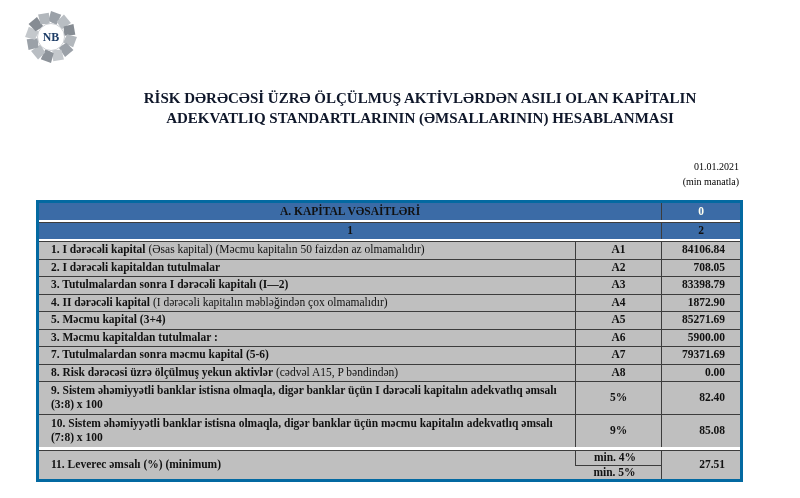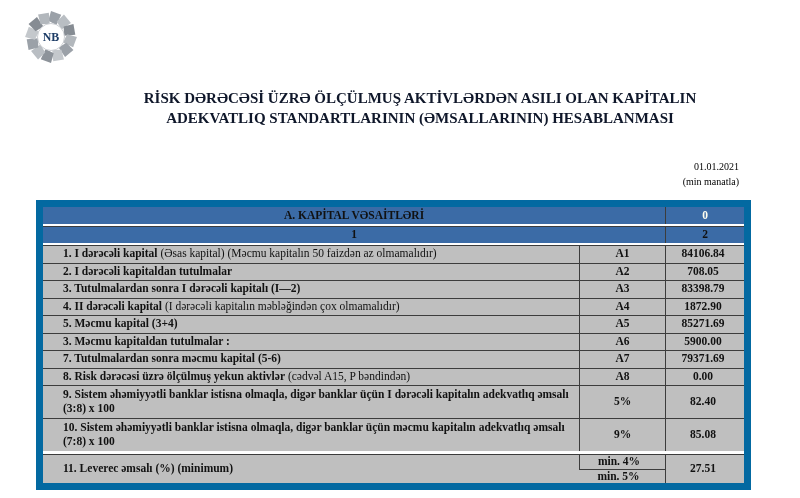--- a/index.html
+++ b/index.html
@@ -27,42 +27,42 @@
     position:absolute;left:40px;top:89px;width:760px;text-align:center;
     font-weight:bold;font-size:15px;line-height:1.3;color:#0f172a;
   }
   
   .meta-block{
     position:absolute;right:61px;top:160px;text-align:right;
     font-size:10px;line-height:1.45;color:#000;
   }
   
   .tbl-wrap{
-    position:absolute;left:36px;top:200px;border:7px solid #0369a1;background:#fff;
+    position:absolute;left:36px;top:200px;border:3px solid #0369a1;background:#fff;
   }
   table{border-collapse:separate;border-spacing:0;table-layout:fixed;width:701px;}
   col.c-label{width:536px;} col.c-code{width:86px;} col.c-value{width:79px;}
   td{
     box-sizing:border-box;vertical-align:middle;font-size:11.5px;line-height:1.18;
     border-top:1px solid #3c3c3c;border-left:1px solid #3c3c3c;padding:0;
   }
   td:first-child{border-left:none;}
   tr td.no-top{border-top:none;}
   tr.hdr td{background:#3b6ba6;height:17px;text-align:center;font-weight:bold;}
   tr.hdr td.hdr-zero{color:#fffff0;}
   tr.gap td{border:none;background:#ffffff;height:2px;}
   tr.gap-big td{border:none;background:#ffffff;height:3px;}
   tr.row td{background:#bfbfbf;height:17.5px;}
   tr.row-tall td{background:#bfbfbf;height:33px;}
   tr.row-sub td{background:#bfbfbf;height:14.5px;}
-  td.lbl{text-align:left;padding:1px 3px 1px 20px;font-weight:bold;}
+  td.lbl{text-align:left;padding:1px 3px 1px 12px;font-weight:bold;}
   td.lbl .rest{font-weight:normal;}
   td.code{text-align:center;font-weight:bold;}
   td.code-min{text-align:center;font-weight:bold;padding-right:7px;}
-  td.val{text-align:center;font-weight:bold;padding-right:4px;}
+  td.val{text-align:right;font-weight:bold;padding-right:15px;}
 </style>
 </head>
 <body>
 
 <div class="logo">
   <svg class="logo-icon" viewBox="0 0 100 100" aria-hidden="true">
     <g>
       <g id="blades">
         <path d="M50 2 L69 9 L60 28 L45 20 Z" fill="#9ba1a8" transform="rotate(0 50 50)"></path>
         <path d="M50 2 L69 9 L60 28 L45 20 Z" fill="#b9bec3" transform="rotate(30 50 50)"></path>

